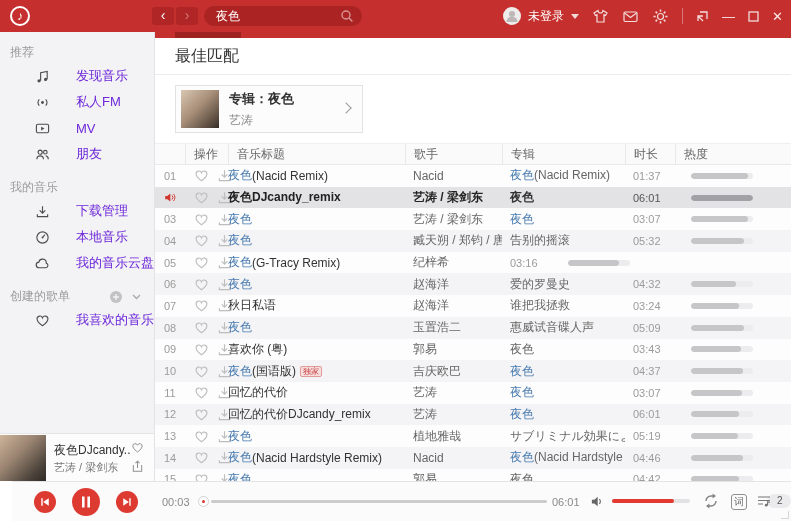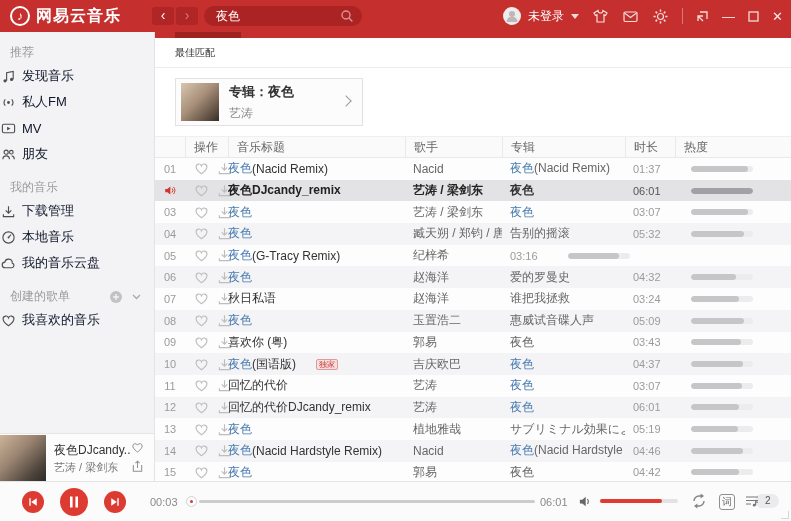--- a/index.html
+++ b/index.html
@@ -30,38 +30,38 @@
     border-top:5px solid #f3d9d9; margin-left:-6px; }
   .tb-icon { display:flex; align-items:center; }
   .tb-div { width:1px; height:16px; background:rgba(255,255,255,.35); }
   .win-txt { color:#fde9e9; font-size:13px; line-height:13px; }
 
   
   #sidebar { position:absolute; top:32px; left:0; width:155px; bottom:88px;
     background:#f3f3f5; border-right:1px solid #e3e3e5; overflow:hidden; }
   .side-label-row { display:flex; align-items:center; padding:12px 12px 2px 10px; }
   .side-label { font-size:12px; color:#9b9b9b; flex:1; }
-  .side-item { height:26px; display:flex; align-items:center; gap:6px; 
-    font-size:13px; color:#0f172a; cursor:default; }
+  .side-item { height:26px; display:flex; align-items:center; gap:26px; padding-left:34px;
+    font-size:13px; color:#6d28d9; cursor:default; }
   .side-item .ic { display:flex; width:16px; justify-content:center; }
 
   
   #minicard { position:absolute; left:0; top:433px; width:155px; height:48px;
     background:#fcfcfd; border-top:1px solid #e6e6e8; border-right:1px solid #e3e3e5; z-index:5; }
   .mini-thumb { position:absolute; left:0px; top:1px; width:46px; height:46px;
     background:linear-gradient(135deg,#cdb49a 0%,#9a8471 40%,#4a423a 80%,#2e2a26 100%); }
   .mini-title { position:absolute; left:54px; top:8px; width:76px; font-size:12px; color:#333;
     white-space:nowrap; overflow:hidden; }
   .mini-artist { position:absolute; left:54px; top:26px; width:76px; font-size:11px; color:#777;
     white-space:nowrap; overflow:hidden; }
   .mini-heart { position:absolute; right:10px; top:6px; }
   .mini-share { position:absolute; right:10px; top:25px; }
 
   
-  #playerbar { position:absolute; left:0; right:0; bottom:0; height:40px; background:#fbfbfc;
+  #playerbar { position:absolute; left:12px; right:0; bottom:0; height:40px; background:#fbfbfc;
     border-top:1px solid #e4e4e6; z-index:6;padding-left:48px; }
   .pbtn { position:absolute; border-radius:50%; background:#dd3a32;
     display:flex; align-items:center; justify-content:center; }
   #btn-prev { left:22px; top:9px; width:22px; height:22px; }
   #btn-play { left:60px; top:6px; width:28px; height:28px; }
   #btn-next { left:104px; top:9px; width:22px; height:22px; }
   .ptime { position:absolute; top:14px; font-size:11px; color:#8a8a8a; }
   #time-cur { left:150px; }
   #time-tot { left:540px; }
   .prog-thumb { position:absolute; left:186px; top:14px; width:11px; height:11px; background:#fff;
@@ -81,21 +81,21 @@
   .plist { position:absolute; left:744px; top:11px; display:flex; align-items:center; }
   .plist-pill { background:#ebebed; border-radius:8px; height:14px; padding:0 8px 0 10px;
     margin-left:-5px; font-size:10px; color:#555; line-height:14px; }
   .grip { position:absolute; right:2px; bottom:2px; width:8px; height:8px;
     border-right:1px solid #c9c9c9; border-bottom:1px solid #c9c9c9; opacity:.7; }
 
   
   #content { position:absolute; left:155px; top:32px; right:0; bottom:40px; background:#fff; overflow:hidden; }
   .red-strip { height:6px; background:#c5302e; position:relative; }
   .tab-active-ind { position:absolute; left:20px; top:0; width:66px; height:6px; background:#9e2220; }
-  .bm-label { padding:8px 0 7px 20px; font-size:10px; color:#333; border-bottom:1px solid #ececee; }
+  .bm-label { padding:8px 0 7px 20px; font-size:16px; color:#333; border-bottom:1px solid #ececee; }
   .bm-card { margin:10px 0 10px 20px; width:188px; height:48px; border:1px solid #e2e2e4;
     background:#fcfcfd; display:flex; align-items:center; position:relative; }
   .bm-thumb { width:38px; height:38px; margin-left:5px;
     background:linear-gradient(135deg,#d8c7b2 0%,#a88f79 45%,#57493d 85%,#332c26 100%); }
   .bm-info { margin-left:10px; }
   .bm-title { font-size:13px; color:#333; font-weight:bold; }
   .bm-artist { font-size:12px; color:#8a8a8a; margin-top:4px; }
   .bm-chev { position:absolute; right:12px; top:18px; width:8px; height:8px;
     border-right:1.5px solid #999; border-top:1.5px solid #999; transform:rotate(45deg); }
   #promo { position:absolute; right:5px; top:4px; font-size:21px; color:#e85e5e; z-index:4; }
@@ -120,36 +120,35 @@
   .trow .c-ops { display:flex; align-items:center; gap:8px; padding-left:9px; }
   .trow .c-title { display:flex; align-items:center; white-space:nowrap; overflow:hidden; }
   .trow .c-artist, .trow .c-album { color:#666; padding-left:8px; white-space:nowrap; overflow:hidden; }
   .trow .c-dur { color:#9b9b9b; font-size:11px; padding-left:8px; }
   .trow .c-heat { display:flex; align-items:center; padding-left:16px; }
   .tseg { color:#333; } .tseg.hl { color:#4a7cb0; }
   .trow.playing .tseg { color:#222; font-weight:bold; }
   .trow.playing .c-artist { color:#222; font-weight:bold; }
   .trow.playing .c-album { color:#333; }
   .trow.playing .c-dur { color:#555; }
-  .badge { margin-left:20px; font-size:8px; color:#c23a3a; background:#f9dede;
+  .badge { margin-left:4px; font-size:8px; color:#c23a3a; background:#f9dede;
     border:1px solid #e09a9a; border-radius:2px; padding:0 2px; line-height:10px; height:11px; flex:none; }
   .heat-track { width:62px; height:6px; background:#ececee; border-radius:3px; overflow:hidden; }
   .heat-fill { height:6px; background:#c6c6c9; border-radius:3px; }
   .trow.playing .heat-fill { background:#a2a2a6; }
   .dl-glyph, .hrt-glyph { display:flex; }
 </style>
 </head>
 <body>
 
 <div id="app">
 
   <div id="titlebar">
     <div class="logo">
       <span class="logo-disc">♪</span>
-      <span class="logo-text">网易云音乐</span>
     </div>
     <div class="nav-btn" id="nav-back">‹</div>
     <div class="nav-btn" id="nav-fwd">›</div>
     <input class="searchbox" value="夜色" style="">
     <svg class="search-mag" viewBox="0 0 14 14">
       <circle cx="6" cy="6" r="4" fill="none" stroke="#e8b9b9" stroke-width="1.4"></circle>
       <path d="M9 9l3.4 3.4" stroke="#e8b9b9" stroke-width="1.4"></path>
     </svg>
     <div class="tb-right">
       <span class="avatar">

